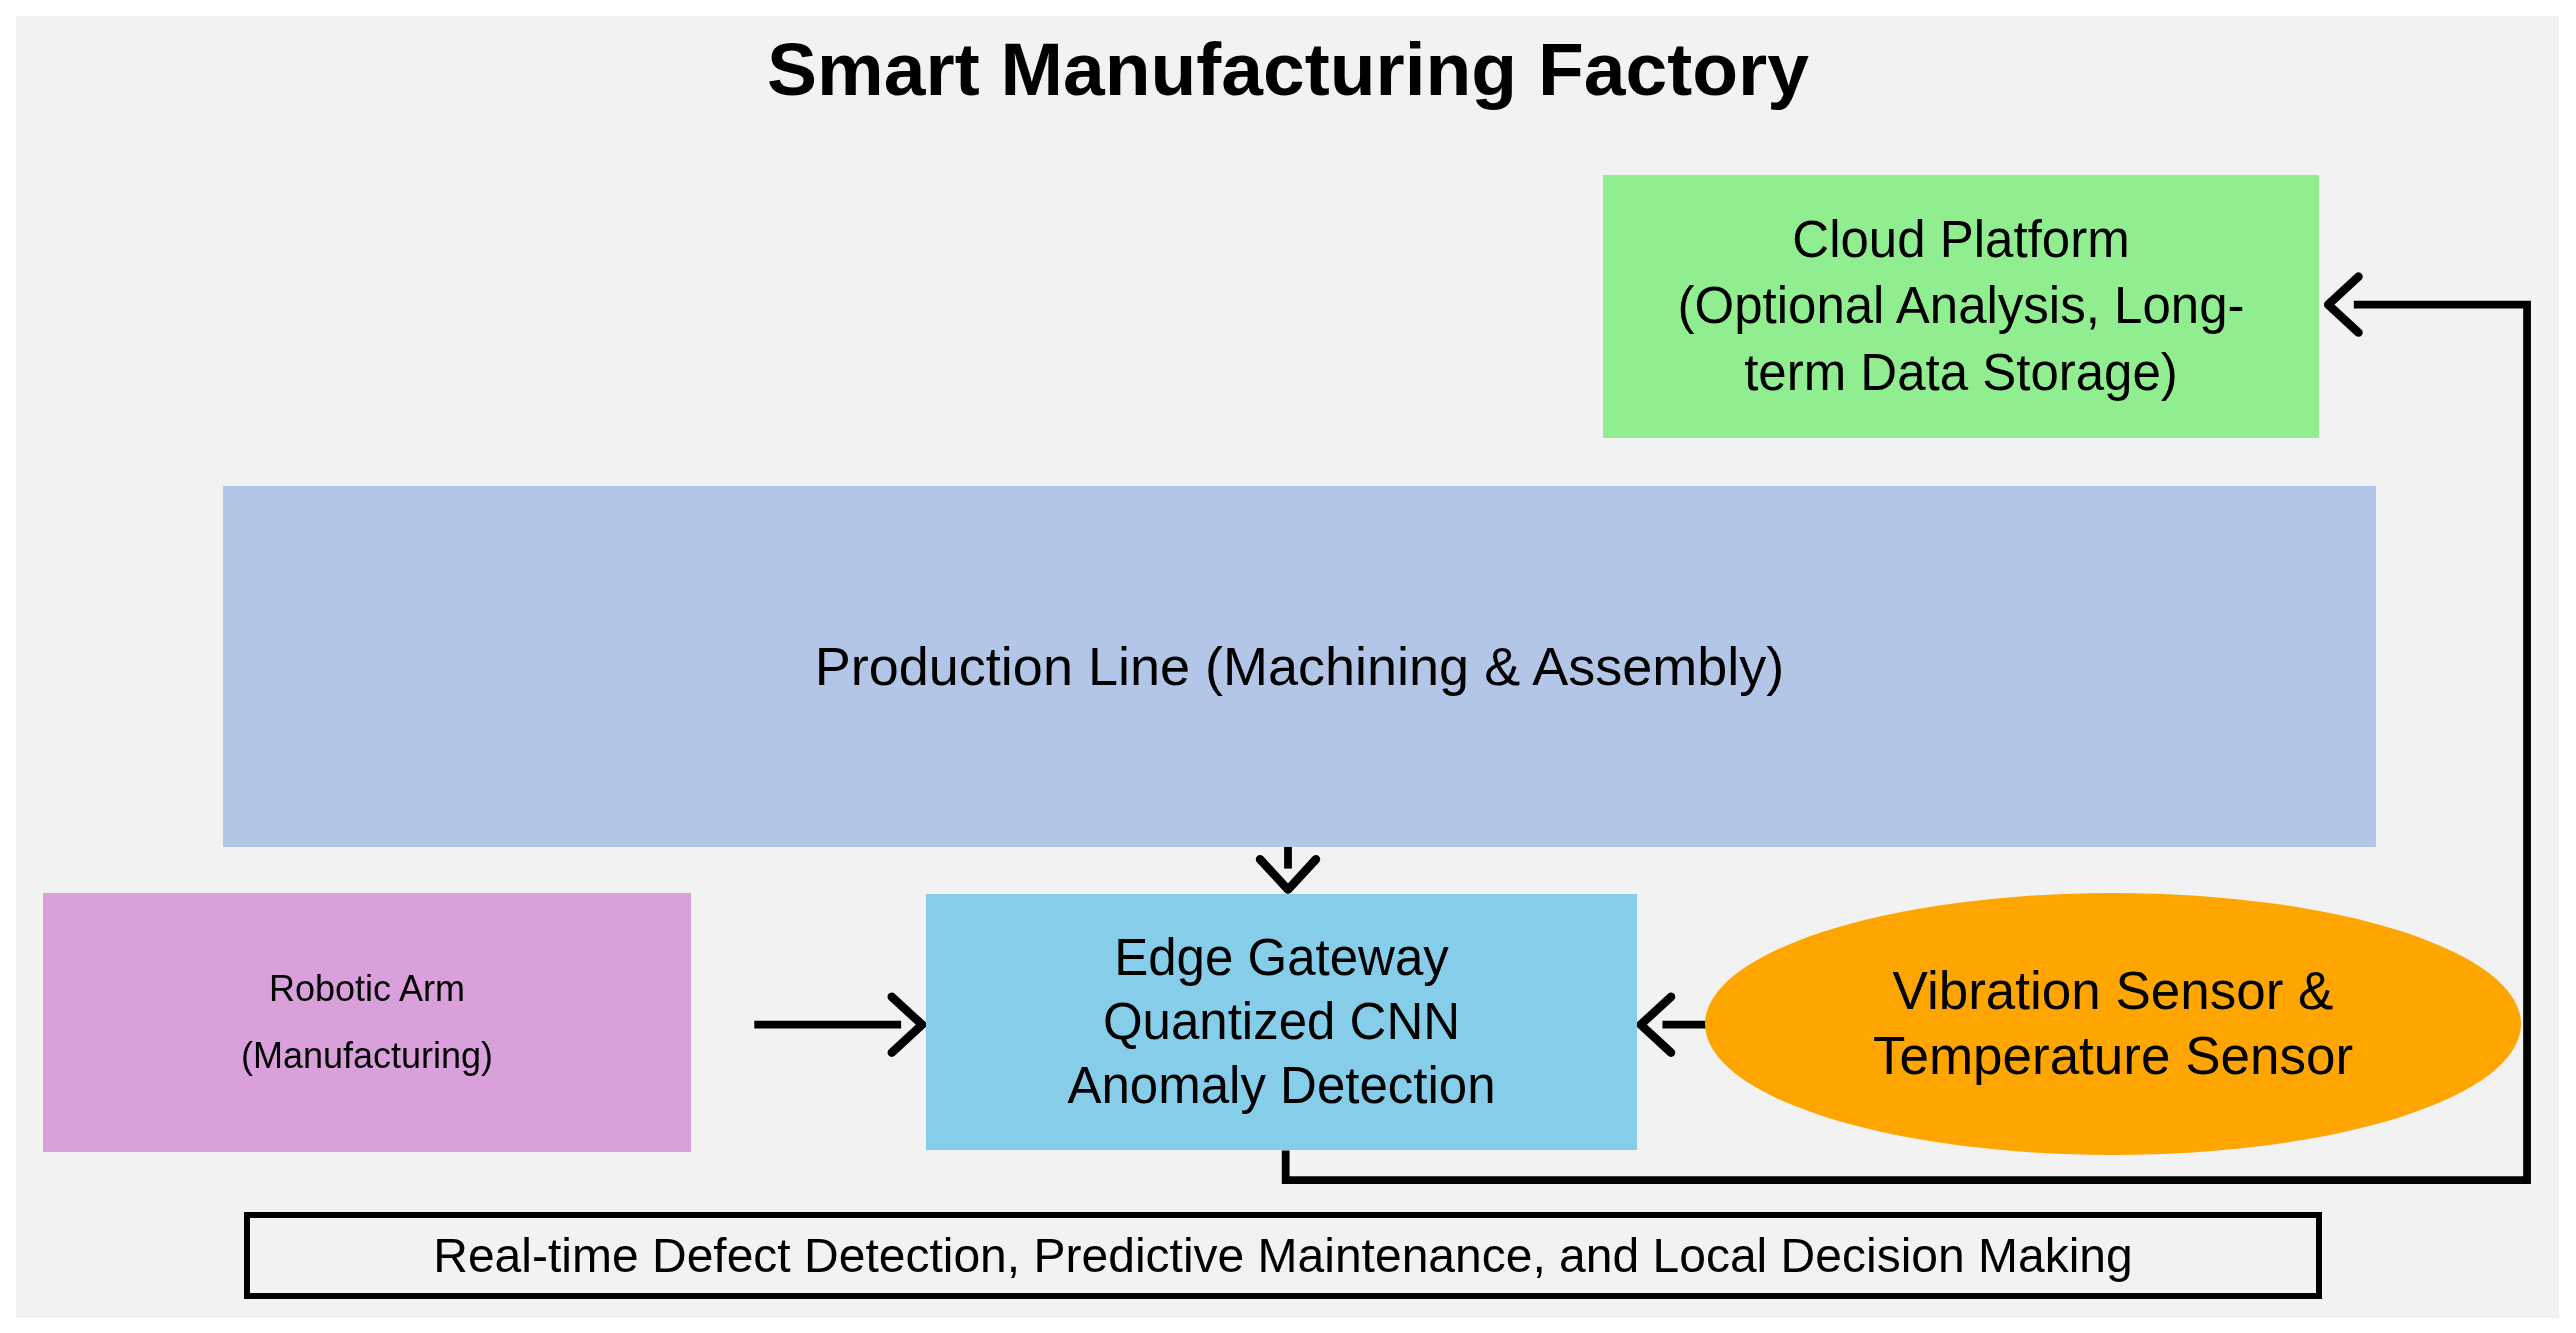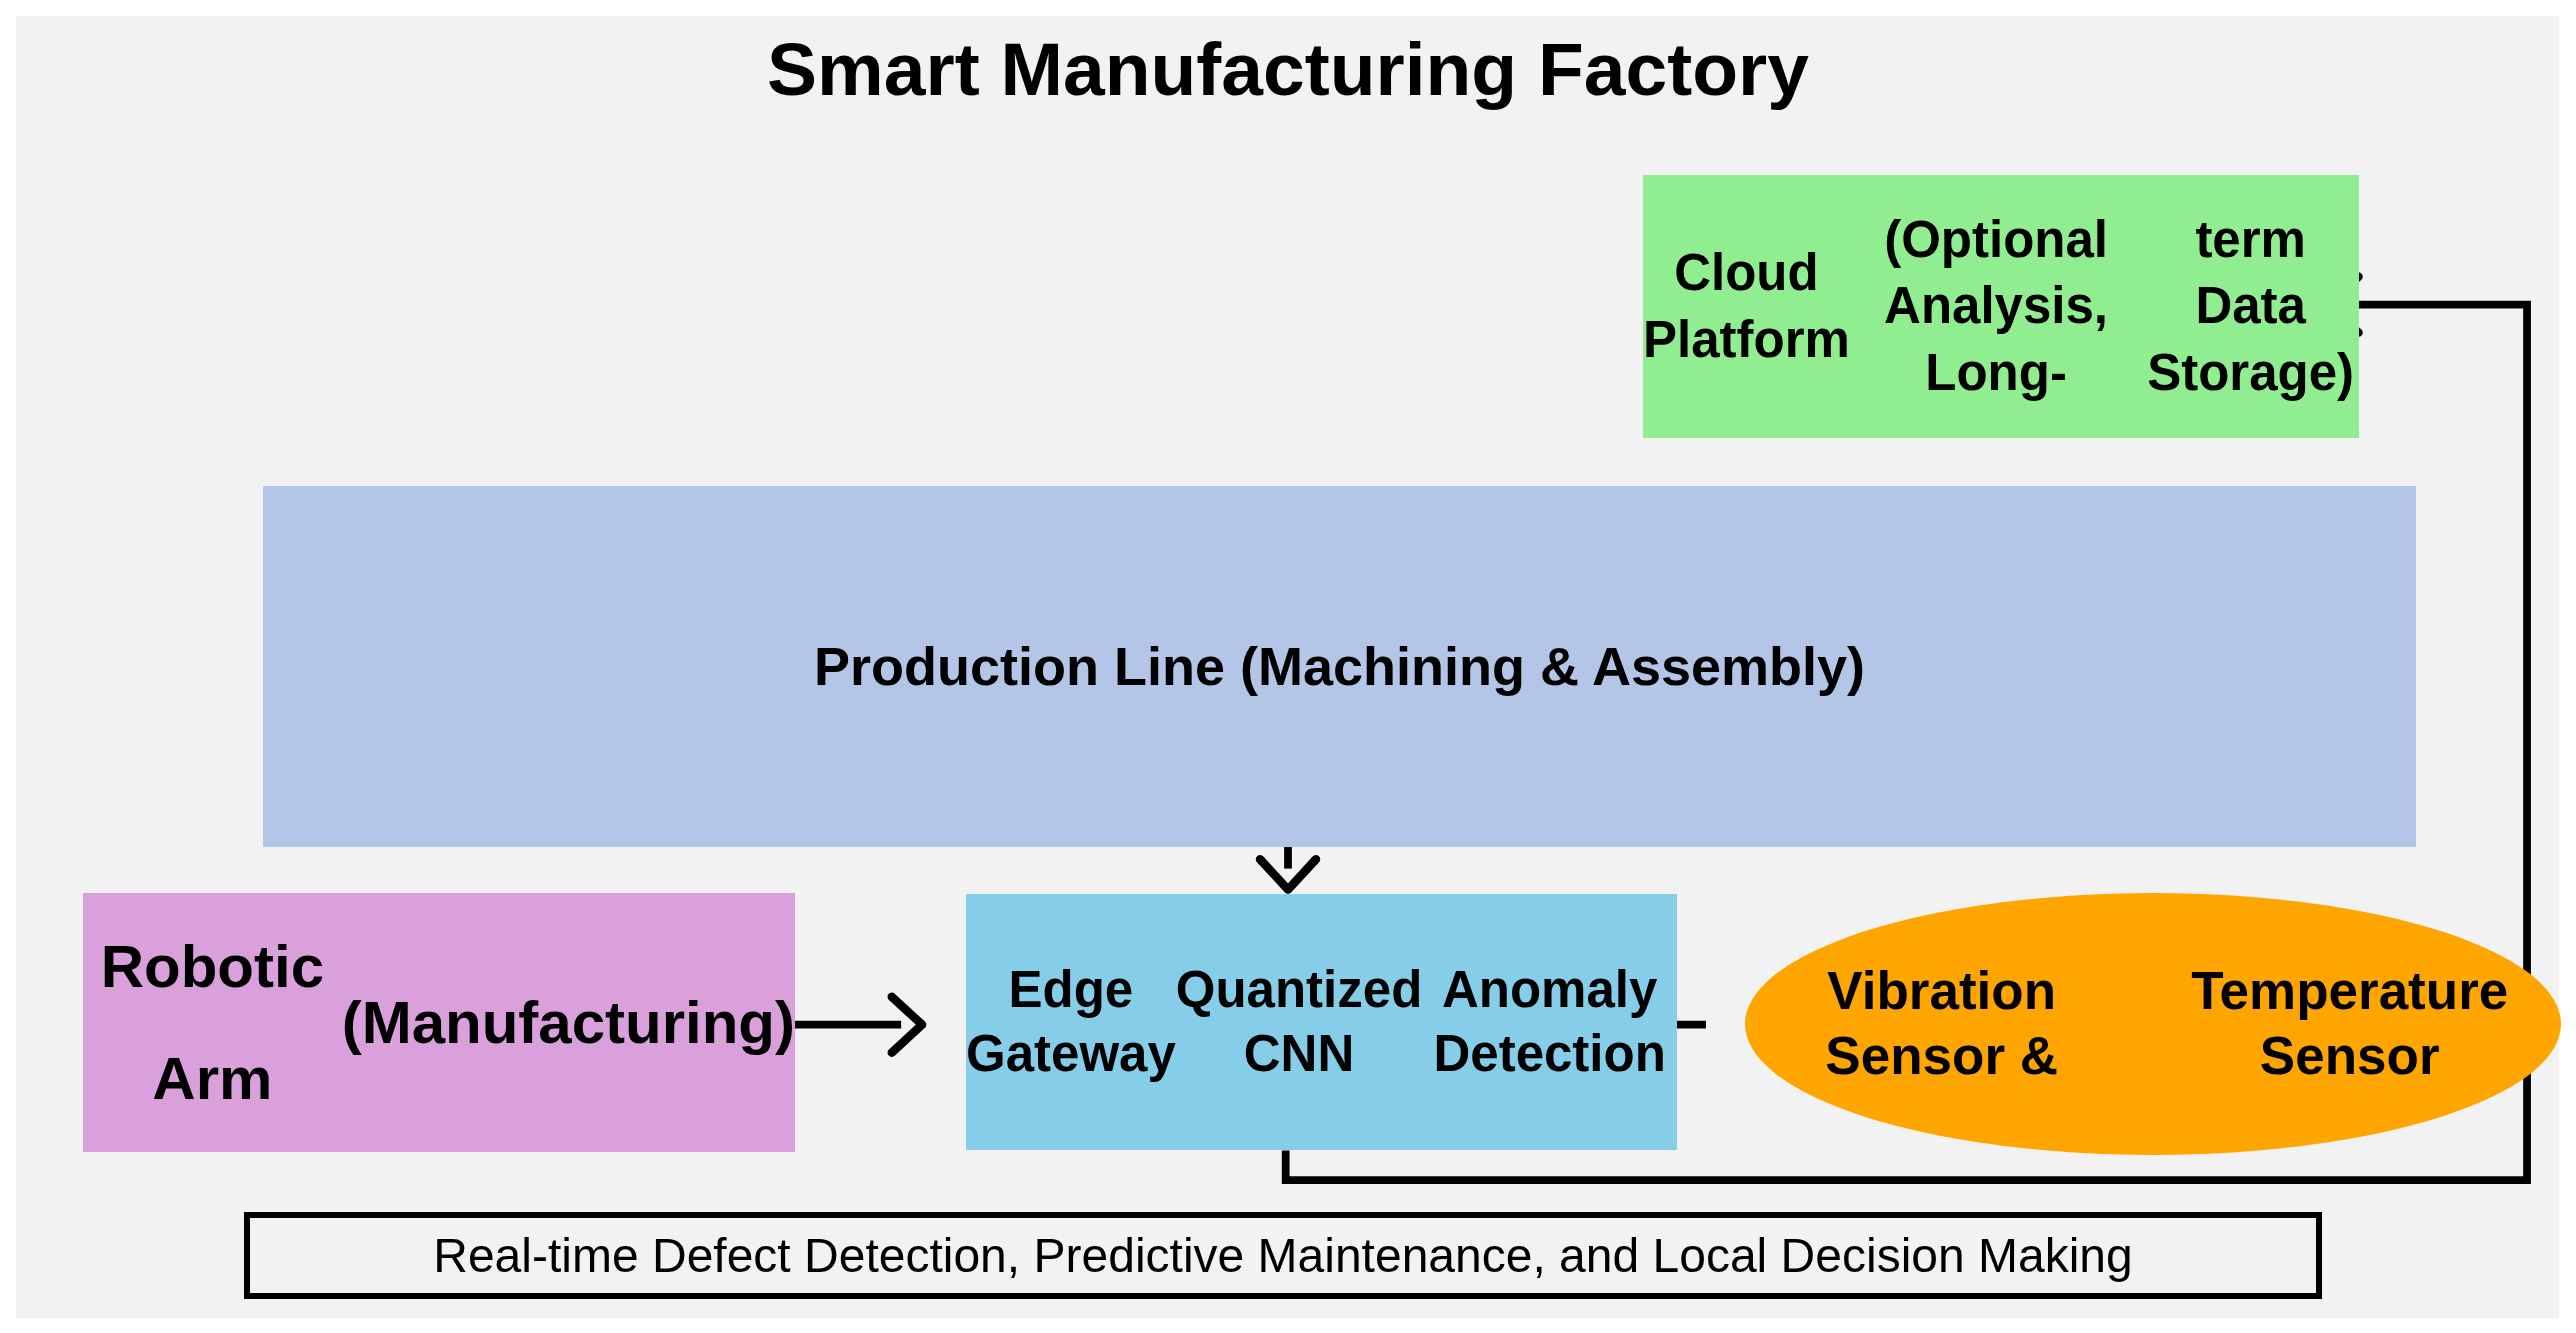--- a/index.html
+++ b/index.html
@@ -15,30 +15,29 @@
     width: 2543px; height: 1302px;
   }
   .title {
     position: absolute; left: 0; top: 28px; width: 2576px;
     text-align: center;
     font-size: 75px; font-weight: 700; line-height: 1.1;
     letter-spacing: 0px;
   }
   .node {
     position: absolute;
-    display: flex; 
+    display: flex; flex-direction: column;
     align-items: center; justify-content: center;
     text-align: center;
-    font-weight: 700;
-    margin-left: 40px;
+    font-weight: 400;
   }
   .node span { display: block; }
   .cloud      { left: 1603px; top: 175px;  width: 716px;  height: 263px; font-size: 51px; line-height: 1.3; }
   .production { left: 223px;  top: 486px;  width: 2153px; height: 361px; font-size: 54px; line-height: 1.2; }
-  .robotic    { left: 43px;   top: 893px; width: 712px;  height: 259px; font-size: 60px; line-height: 1.86; justify-content: flex-end; }
+  .robotic    { left: 43px;   top: 893px; width: 648px;  height: 259px; font-size: 36px; line-height: 1.86; }
   .edge       { left: 926px; top: 894px; width: 711px;  height: 256px; font-size: 51px; line-height: 1.25; }
   .sensors    { left: 1705px; top: 893px; width: 816px; height: 262px; font-size: 53px; line-height: 1.22;
                 border-radius: 50%; }
   .outcome {
     position: absolute; left: 244px; top: 1212px;
     width: 2066px; height: 75px;
     border: 6.2px solid #000000;
     display: flex; align-items: center; justify-content: center;
     text-align: left;
     font-size: 48px; font-weight: 400;

